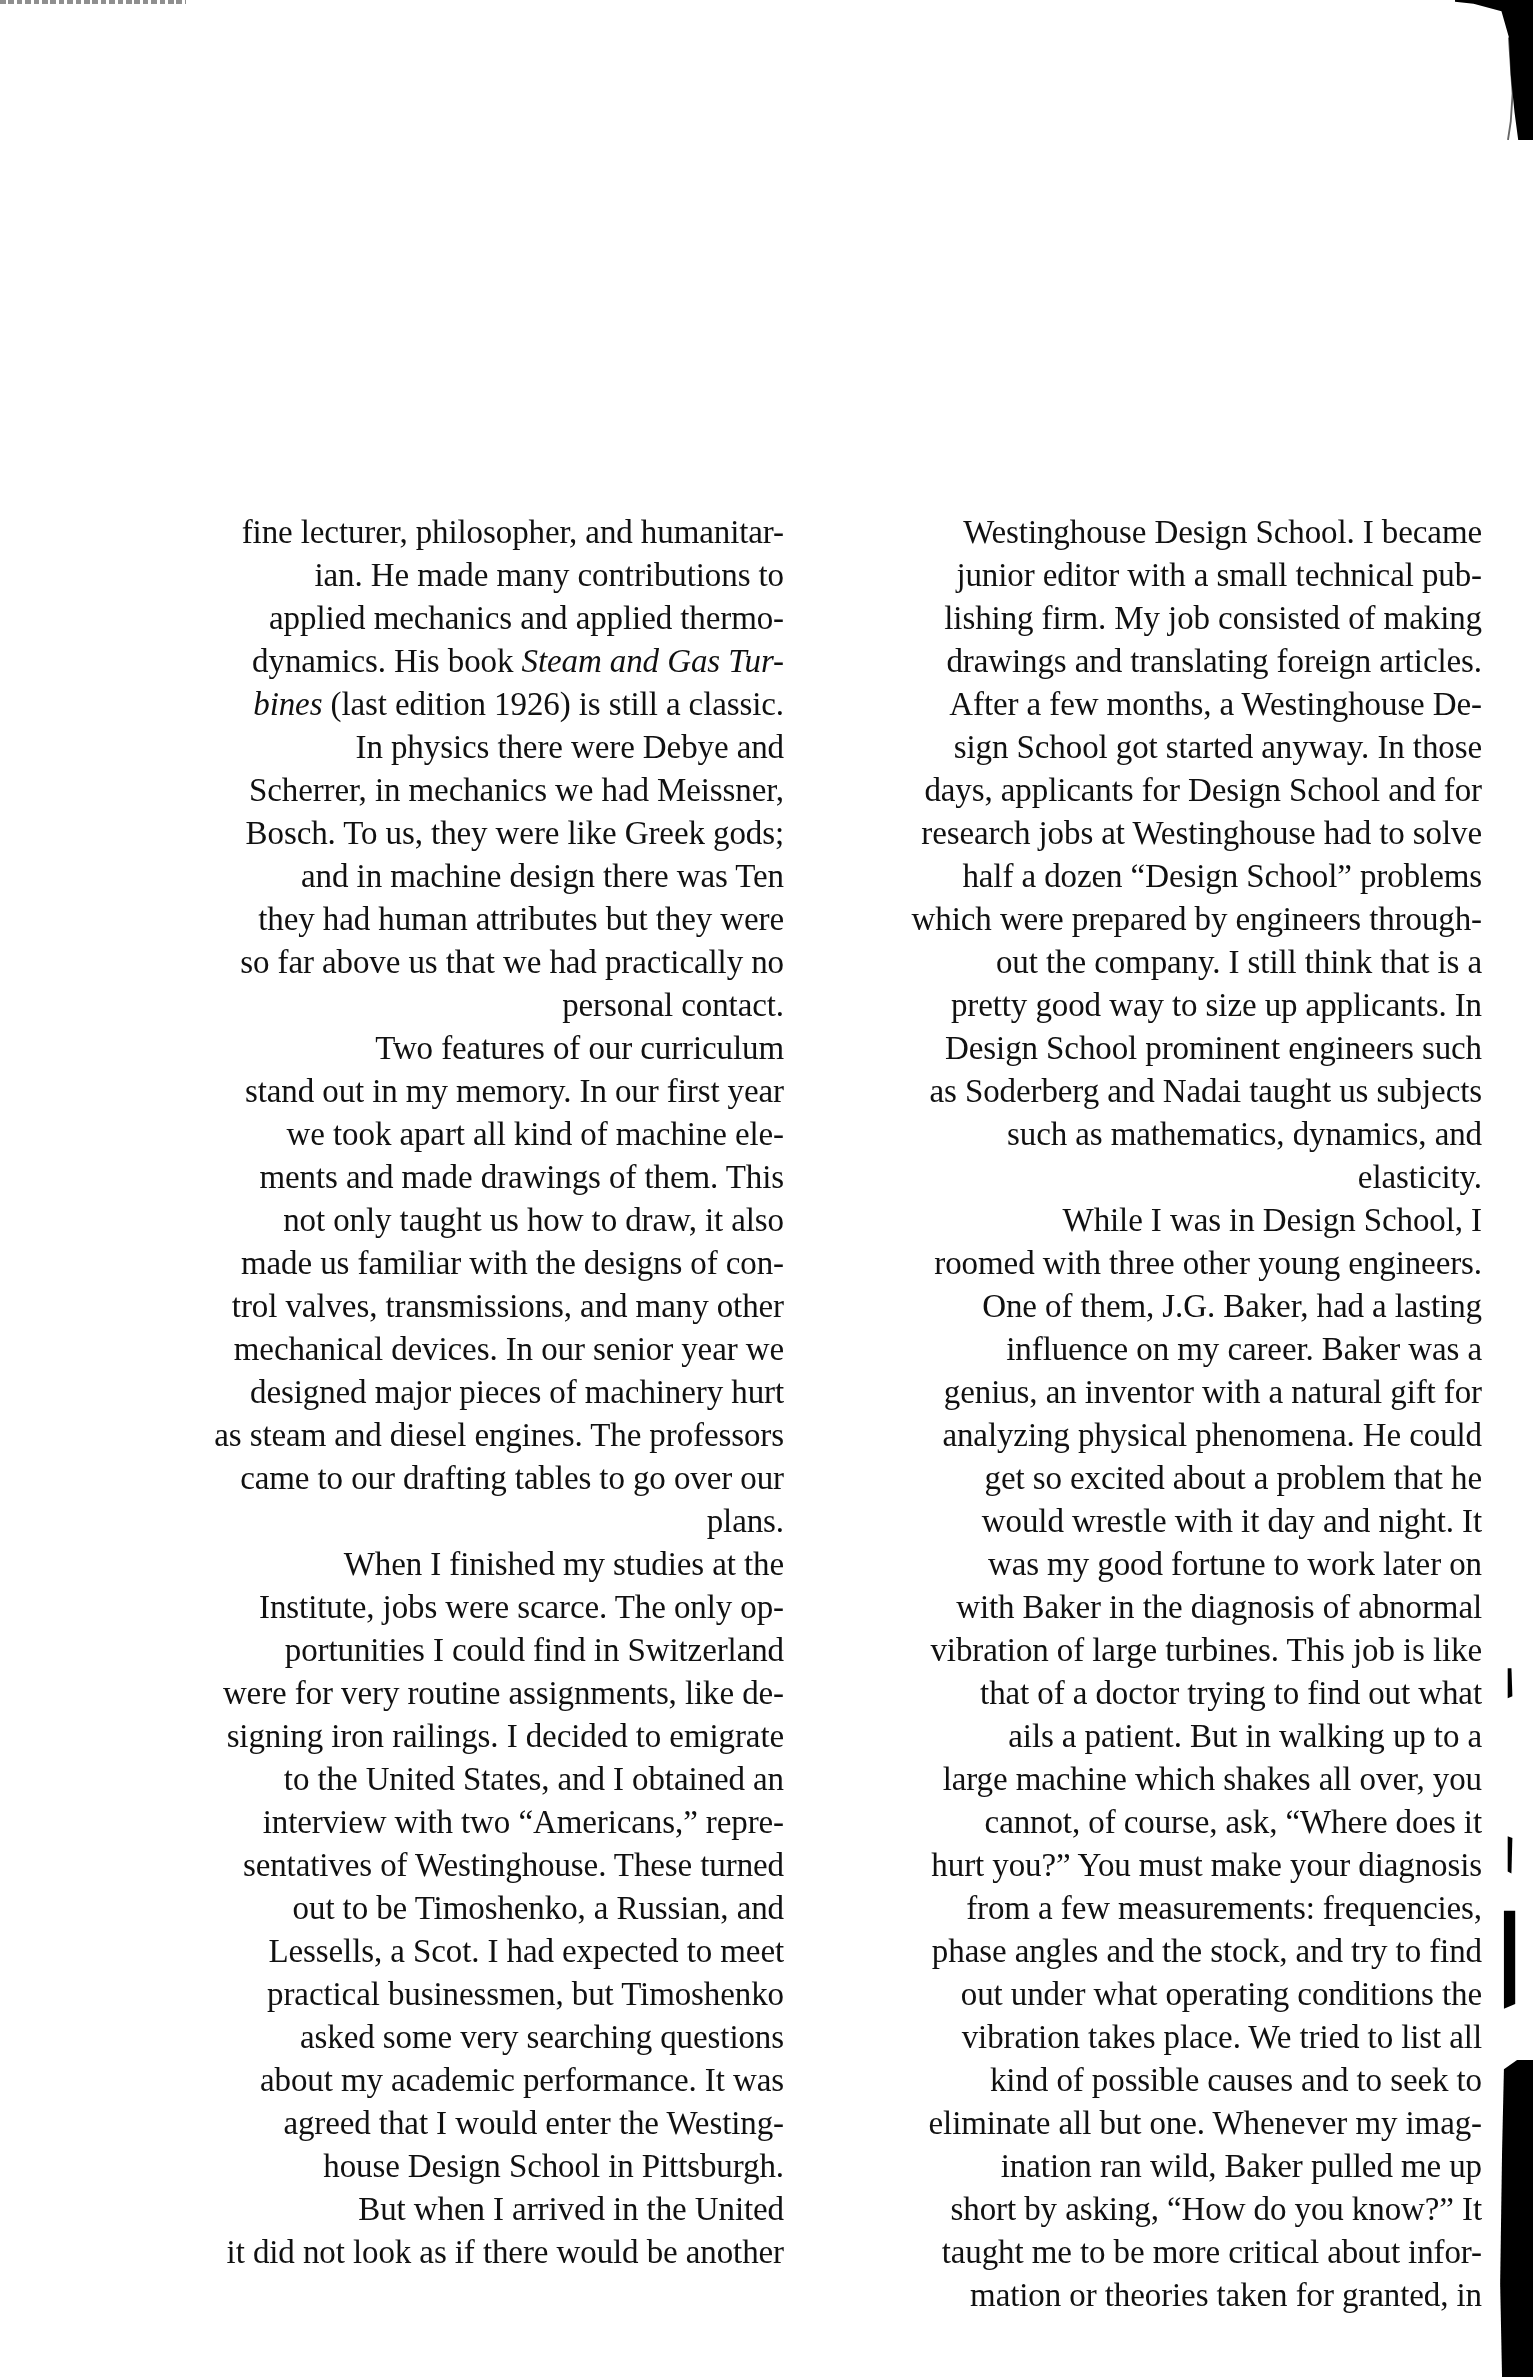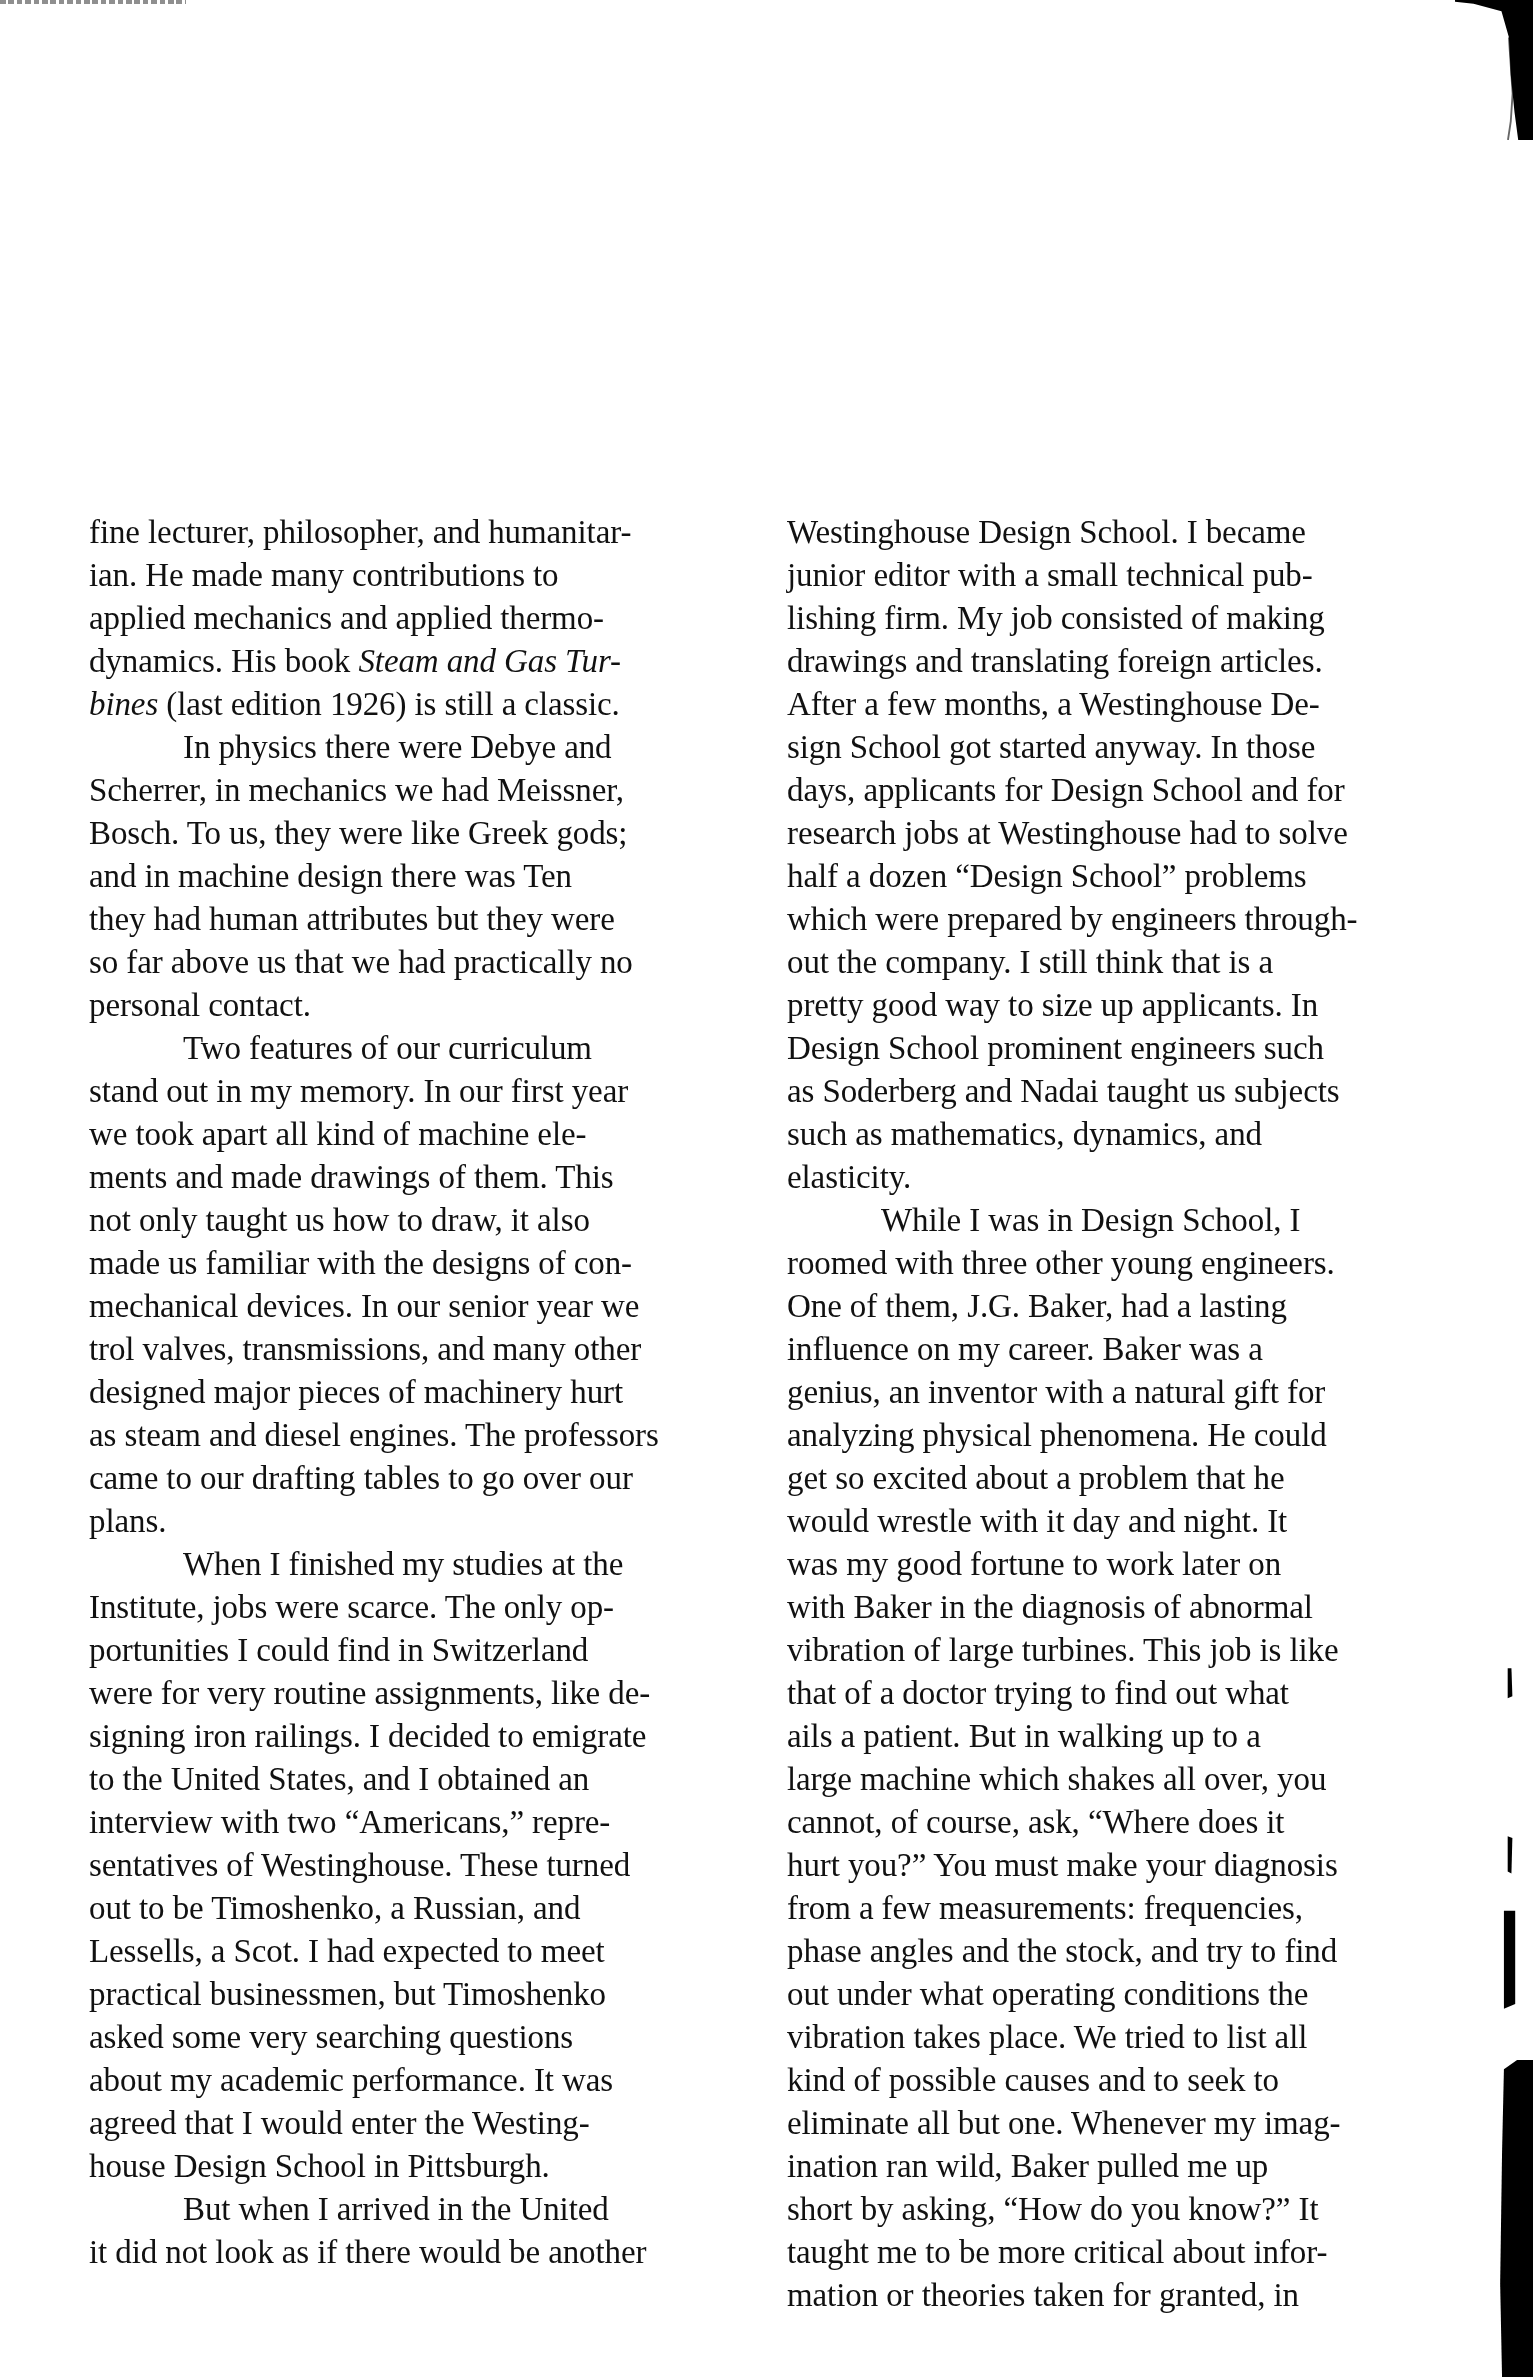--- a/index.html
+++ b/index.html
@@ -19,20 +19,21 @@
       position: absolute;
       left: 0; top: 0;
       width: 1534px;
       height: 2377px;
       background: #ffffff;
     }
     .column {
       position: absolute;
       top: 511px;
       width: 695px;
+      text-align: right;
     }
     .col-left { left: 89px; }
     .col-right { left: 787px; }
     .line {
       display: block;
       height: 43px;
       line-height: 43px;
       font-size: 33px;
       white-space: nowrap;
       letter-spacing: -0.1px;
@@ -89,22 +90,22 @@
       <div class="line">and in machine design there was Ten</div>
       <div class="line">they had human attributes but they were</div>
       <div class="line">so far above us that we had practically no</div>
       <div class="line">personal contact.</div>
       <div class="line indent">Two features of our curriculum</div>
       <div class="line">stand out in my memory. In our first year</div>
       <div class="line">we took apart all kind of machine ele-</div>
       <div class="line">ments and made drawings of them. This</div>
       <div class="line">not only taught us how to draw, it also</div>
       <div class="line">made us familiar with the designs of con-</div>
+      <div class="line">trol valves, transmissions, and many other</div>
       <div class="line">mechanical devices. In our senior year we</div>
-      <div class="line">trol valves, transmissions, and many other</div>
       <div class="line">designed major pieces of machinery hurt</div>
       <div class="line">as steam and diesel engines. The professors</div>
       <div class="line">came to our drafting tables to go over our</div>
       <div class="line">plans.</div>
       <div class="line indent">When I finished my studies at the</div>
       <div class="line">Institute, jobs were scarce. The only op-</div>
       <div class="line">portunities I could find in Switzerland</div>
       <div class="line">were for very routine assignments, like de-</div>
       <div class="line">signing iron railings. I decided to emigrate</div>
       <div class="line">to the United States, and I obtained an</div>

